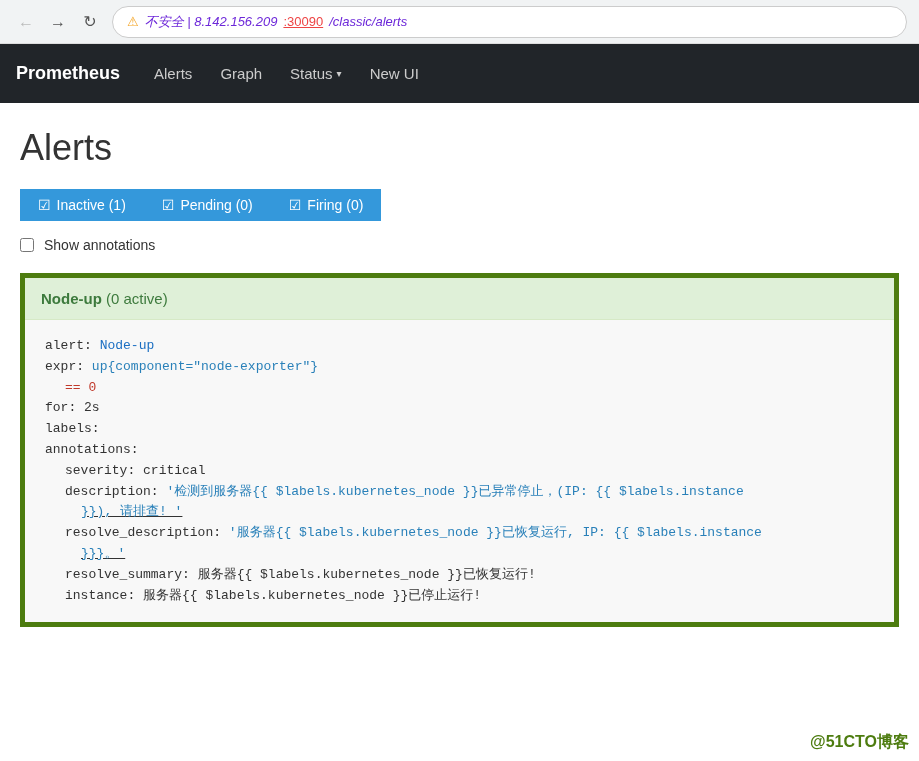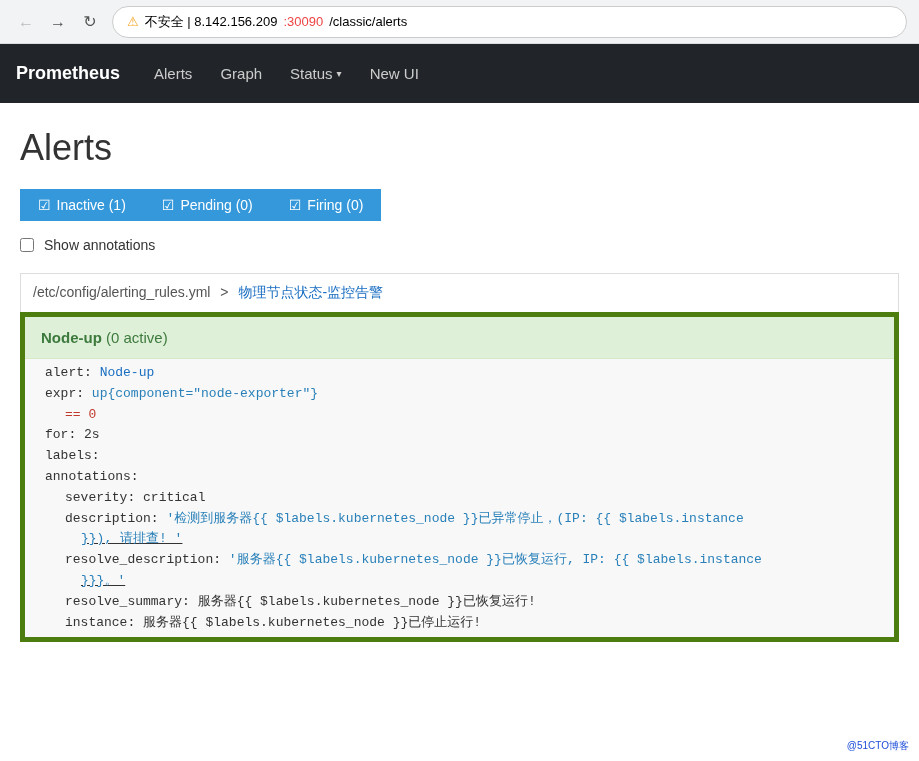--- a/index.html
+++ b/index.html
@@ -45,24 +45,26 @@
       align-items: center;
       font-size: 13px;
       color: #333;
       gap: 6px;
     }
     .address-bar .warning-icon {
       color: #f4a322;
       font-size: 13px;
     }
     .address-bar .url-text {
-      color: #000000;
+      color: #6d28d9;
+      font-style: italic;
     }
     .address-bar .url-port {
       color: #e44;
+      text-decoration: underline;
     }
 
     
     .navbar {
       background: #212529;
       padding: 0 16px;
       display: flex;
       align-items: center;
       height: 59px;
       gap: 0;
@@ -173,41 +175,42 @@
       color: #3d7a3d;
     }
     .alert-rule-count {
       font-weight: normal;
       color: #3d7a3d;
     }
 
     
     .code-block {
       background: #f8f8f8;
-      padding: 4px 20px;
+      padding: 16px 20px;
       font-family: 'Courier New', Courier, monospace;
       font-size: 13px;
       line-height: 1.6;
       color: #333;
     }
     .code-line { display: block; }
     .code-key { color: #333; }
     .code-value-blue { color: #1a6ec2; }
     .code-value-red { color: #c0392b; }
     .code-string { color: #2980b9; }
     .code-indent { padding-left: 20px; }
     .code-indent2 { padding-left: 36px; text-decoration: underline; }
 
     
     .watermark {
       position: fixed;
       bottom: 8px;
       right: 10px;
-      font-size: 10px;
-      color: #1d4ed8;
+      font-size: 16px;
+      color: #4d7c0f;
+      font-weight: bold;
     }
   </style>
 </head>
 <body>
 
 <div class="browser-chrome">
   <div class="browser-nav-btns">
     <button class="browser-nav-btn disabled">←</button>
     <button class="browser-nav-btn">→</button>
     <button class="browser-nav-btn">↻</button>
@@ -250,25 +253,20 @@
       <span class="check-icon">☑</span>
       <span>Firing (0)</span>
     </button>
   </div>
 
   <div class="show-annotations">
     <input type="checkbox" style="">
     <label>Show annotations</label>
   </div>
 
-  <div class="rule-file-path">
-    <span class="path-text">/etc/config/alerting_rules.yml</span>
-    <span class="arrow">&gt;</span>
-    <span class="rule-name">物理节点状态-监控告警</span>
-  </div>
 
   <div class="alert-rule-block">
     <div class="alert-rule-header">
       <span class="alert-rule-name">
         <span>Node-up</span>
         <span class="alert-rule-count"> <span>(0 active)</span></span>
       </span>
     </div>
 
     <div class="code-block">

